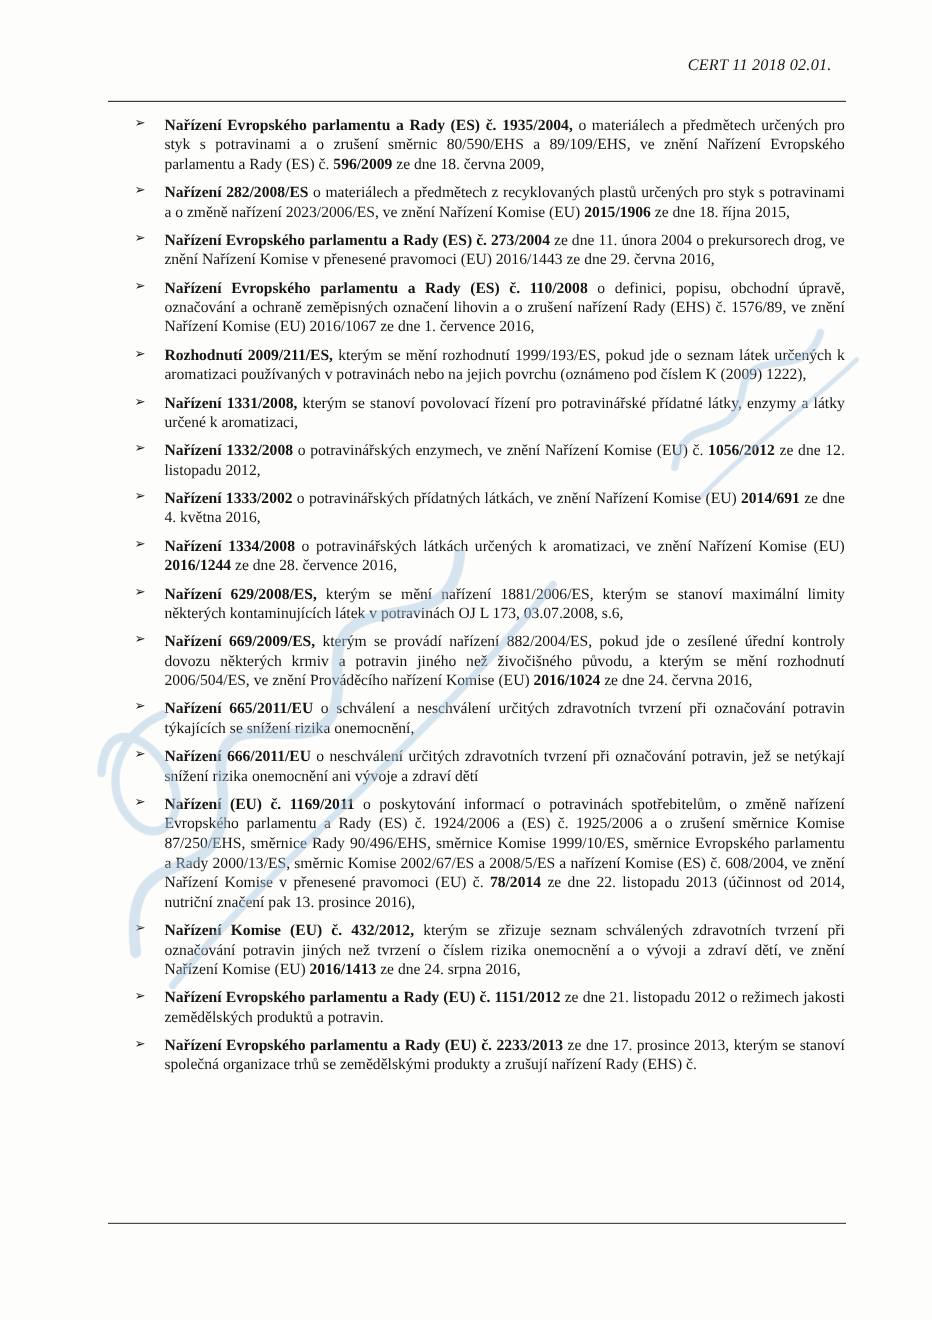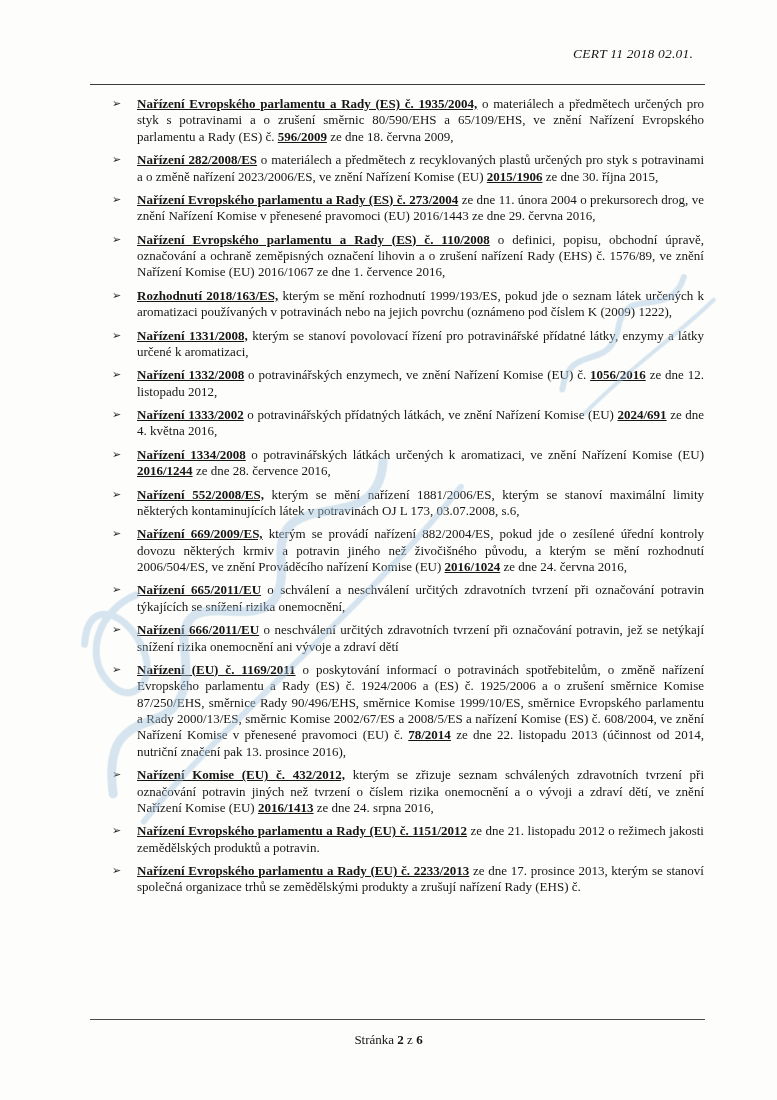--- a/index.html
+++ b/index.html
@@ -47,21 +47,21 @@
   .bullet{
     flex:0 0 25px;
     font-size:11px;
     padding-top:1px;
     color:#1b1b1b;
   }
   .reg-text{
     flex:1 1 auto;
     text-align:justify;
   }
-  .reg-text .b{font-weight:bold;text-decoration:underline;}
+  .reg-text .b{font-weight:bold;}
   .footer-rule{
     position:absolute;
     bottom:80px;left:90px;right:72px;
     border-top:1.2px solid #4a4a4a;
     height:0;
   }
   .footer{
     position:absolute;
     bottom:52px;left:0;right:0;
     text-align:center;
@@ -94,57 +94,57 @@
         <path d="M540,360 C570,320 590,370 620,330 C645,298 668,350 700,318" stroke-width="6"></path>
         <path d="M548,392 C610,372 660,368 716,352" stroke-width="4"></path>
       </g>
     </g>
   </svg>
 
   <div class="content">
     <ol class="reg-list">
         <li class="reg-item">
           <span class="bullet">➢</span>
-          <span class="reg-text"><span class="b">Nařízení Evropského parlamentu a Rady (ES) č. 1935/2004,</span><span> o materiálech a předmětech určených pro styk s potravinami a o zrušení směrnic 80/590/EHS a 65/109/EHS, ve znění Nařízení Evropského parlamentu a Rady (ES) č. </span><span class="b">596/2009</span><span> ze dne 18. června 2009,</span></span>
+          <span class="reg-text"><span class="b">Nařízení Evropského parlamentu a Rady (ES) č. 1935/2004,</span><span> o materiálech a předmětech určených pro styk s potravinami a o zrušení směrnic 80/590/EHS a 89/109/EHS, ve znění Nařízení Evropského parlamentu a Rady (ES) č. </span><span class="b">596/2009</span><span> ze dne 18. června 2009,</span></span>
         </li>
         <li class="reg-item">
           <span class="bullet">➢</span>
-          <span class="reg-text"><span class="b">Nařízení 282/2008/ES</span><span> o materiálech a předmětech z recyklovaných plastů určených pro styk s potravinami a o změně nařízení 2023/2006/ES, ve znění Nařízení Komise (EU) </span><span class="b">2015/1906</span><span> ze dne 30. října 2015,</span></span>
+          <span class="reg-text"><span class="b">Nařízení 282/2008/ES</span><span> o materiálech a předmětech z recyklovaných plastů určených pro styk s potravinami a o změně nařízení 2023/2006/ES, ve znění Nařízení Komise (EU) </span><span class="b">2015/1906</span><span> ze dne 18. října 2015,</span></span>
         </li>
         <li class="reg-item">
           <span class="bullet">➢</span>
           <span class="reg-text"><span class="b">Nařízení Evropského parlamentu a Rady (ES) č. 273/2004</span><span> ze dne 11. února 2004 o prekursorech drog, ve znění Nařízení Komise v přenesené pravomoci (EU) 2016/1443 ze dne 29. června 2016,</span></span>
         </li>
         <li class="reg-item">
           <span class="bullet">➢</span>
           <span class="reg-text"><span class="b">Nařízení Evropského parlamentu a Rady (ES) č. 110/2008</span><span> o definici, popisu, obchodní úpravě, označování a ochraně zeměpisných označení lihovin a o zrušení nařízení Rady (EHS) č. 1576/89, ve znění Nařízení Komise (EU) 2016/1067 ze dne 1. července 2016,</span></span>
         </li>
         <li class="reg-item">
           <span class="bullet">➢</span>
-          <span class="reg-text"><span class="b">Rozhodnutí 2018/163/ES,</span><span> kterým se mění rozhodnutí 1999/193/ES, pokud jde o seznam látek určených k aromatizaci používaných v potravinách nebo na jejich povrchu (oznámeno pod číslem K (2009) 1222),</span></span>
+          <span class="reg-text"><span class="b">Rozhodnutí 2009/211/ES,</span><span> kterým se mění rozhodnutí 1999/193/ES, pokud jde o seznam látek určených k aromatizaci používaných v potravinách nebo na jejich povrchu (oznámeno pod číslem K (2009) 1222),</span></span>
         </li>
         <li class="reg-item">
           <span class="bullet">➢</span>
           <span class="reg-text"><span class="b">Nařízení 1331/2008,</span><span> kterým se stanoví povolovací řízení pro potravinářské přídatné látky, enzymy a látky určené k aromatizaci,</span></span>
         </li>
         <li class="reg-item">
           <span class="bullet">➢</span>
-          <span class="reg-text"><span class="b">Nařízení 1332/2008</span><span> o potravinářských enzymech, ve znění Nařízení Komise (EU) č. </span><span class="b">1056/2016</span><span> ze dne 12. listopadu 2012,</span></span>
+          <span class="reg-text"><span class="b">Nařízení 1332/2008</span><span> o potravinářských enzymech, ve znění Nařízení Komise (EU) č. </span><span class="b">1056/2012</span><span> ze dne 12. listopadu 2012,</span></span>
         </li>
         <li class="reg-item">
           <span class="bullet">➢</span>
-          <span class="reg-text"><span class="b">Nařízení 1333/2002</span><span> o potravinářských přídatných látkách, ve znění Nařízení Komise (EU) </span><span class="b">2024/691</span><span> ze dne 4. května 2016,</span></span>
+          <span class="reg-text"><span class="b">Nařízení 1333/2002</span><span> o potravinářských přídatných látkách, ve znění Nařízení Komise (EU) </span><span class="b">2014/691</span><span> ze dne 4. května 2016,</span></span>
         </li>
         <li class="reg-item">
           <span class="bullet">➢</span>
           <span class="reg-text"><span class="b">Nařízení 1334/2008</span><span> o potravinářských látkách určených k aromatizaci, ve znění Nařízení Komise (EU) </span><span class="b">2016/1244</span><span> ze dne 28. července 2016,</span></span>
         </li>
         <li class="reg-item">
           <span class="bullet">➢</span>
-          <span class="reg-text"><span class="b">Nařízení 552/2008/ES,</span><span> kterým se mění nařízení 1881/2006/ES, kterým se stanoví maximální limity některých kontaminujících látek v potravinách  OJ L 173, 03.07.2008, s.6,</span></span>
+          <span class="reg-text"><span class="b">Nařízení 629/2008/ES,</span><span> kterým se mění nařízení 1881/2006/ES, kterým se stanoví maximální limity některých kontaminujících látek v potravinách  OJ L 173, 03.07.2008, s.6,</span></span>
         </li>
         <li class="reg-item">
           <span class="bullet">➢</span>
           <span class="reg-text"><span class="b">Nařízení 669/2009/ES,</span><span> kterým se provádí nařízení 882/2004/ES, pokud jde o zesílené úřední kontroly dovozu některých krmiv a potravin jiného než živočišného původu, a kterým se mění rozhodnutí 2006/504/ES, ve znění Prováděcího nařízení Komise (EU) </span><span class="b">2016/1024</span><span> ze dne 24. června 2016,</span></span>
         </li>
         <li class="reg-item">
           <span class="bullet">➢</span>
           <span class="reg-text"><span class="b">Nařízení 665/2011/EU</span><span> o schválení a neschválení určitých zdravotních tvrzení při označování potravin týkajících se snížení rizika onemocnění,</span></span>
         </li>
         <li class="reg-item">
@@ -164,17 +164,14 @@
           <span class="reg-text"><span class="b">Nařízení Evropského parlamentu a Rady (EU) č. 1151/2012</span><span> ze dne 21. listopadu 2012 o režimech jakosti zemědělských produktů a potravin.</span></span>
         </li>
         <li class="reg-item">
           <span class="bullet">➢</span>
           <span class="reg-text"><span class="b">Nařízení Evropského parlamentu a Rady (EU) č. 2233/2013</span><span> ze dne 17. prosince 2013, kterým se stanoví společná organizace trhů se zemědělskými produkty a zrušují nařízení Rady (EHS) č.</span></span>
         </li>
       </ol>
   </div>
 
   <div class="footer-rule"></div>
-  <div class="footer">
-    <span>Stránka </span><span class="b">2</span><span> z </span><span class="b">6</span>
-  </div>
 
 </div>
 
 </body></html>

